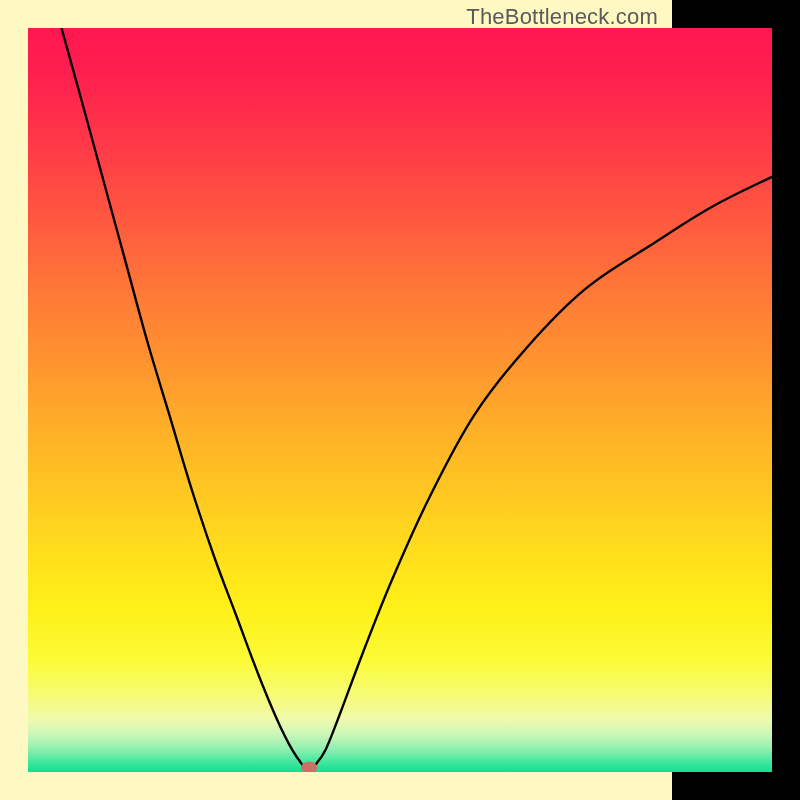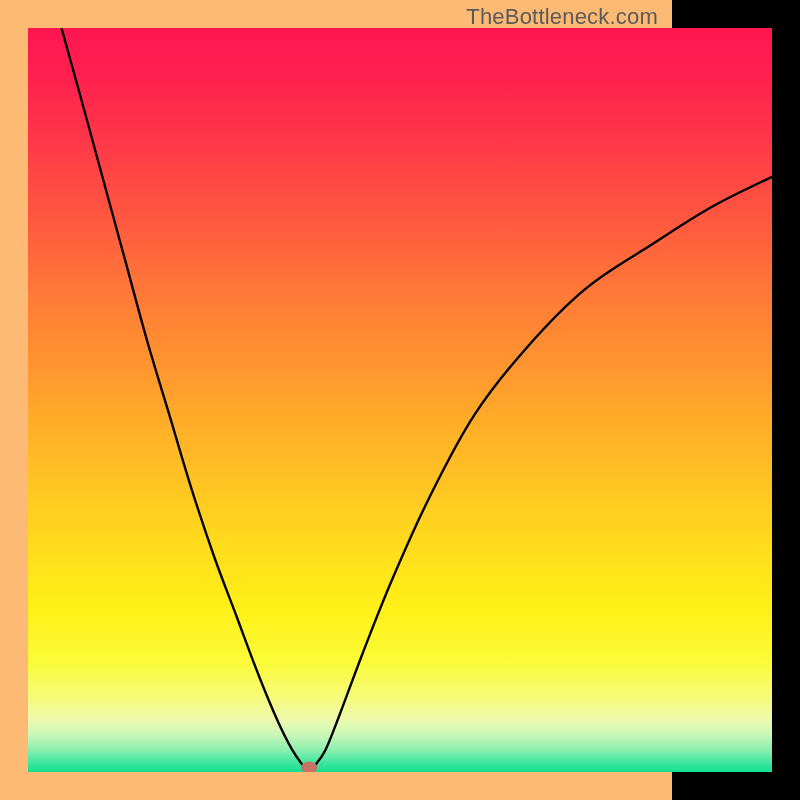--- a/index.html
+++ b/index.html
@@ -1,20 +1,20 @@
 <!DOCTYPE html>
 <html><head>
 <meta charset="utf-8">
 <style>
   * { margin: 0; padding: 0; box-sizing: border-box; }
   html, body { width: 800px; height: 800px; overflow: hidden; background: #000; }
   .container {
     width: 672px;
     height: 800px;
-    background: #fdba74;
+    background: #fef9c3;
     position: relative;
   }
   .watermark {
     position: absolute;
     top: 4px;
     right: 14px;
     font-family: Arial, Helvetica, sans-serif;
     font-size: 22px;
     color: #5a5a5a;
     letter-spacing: 0.2px;

